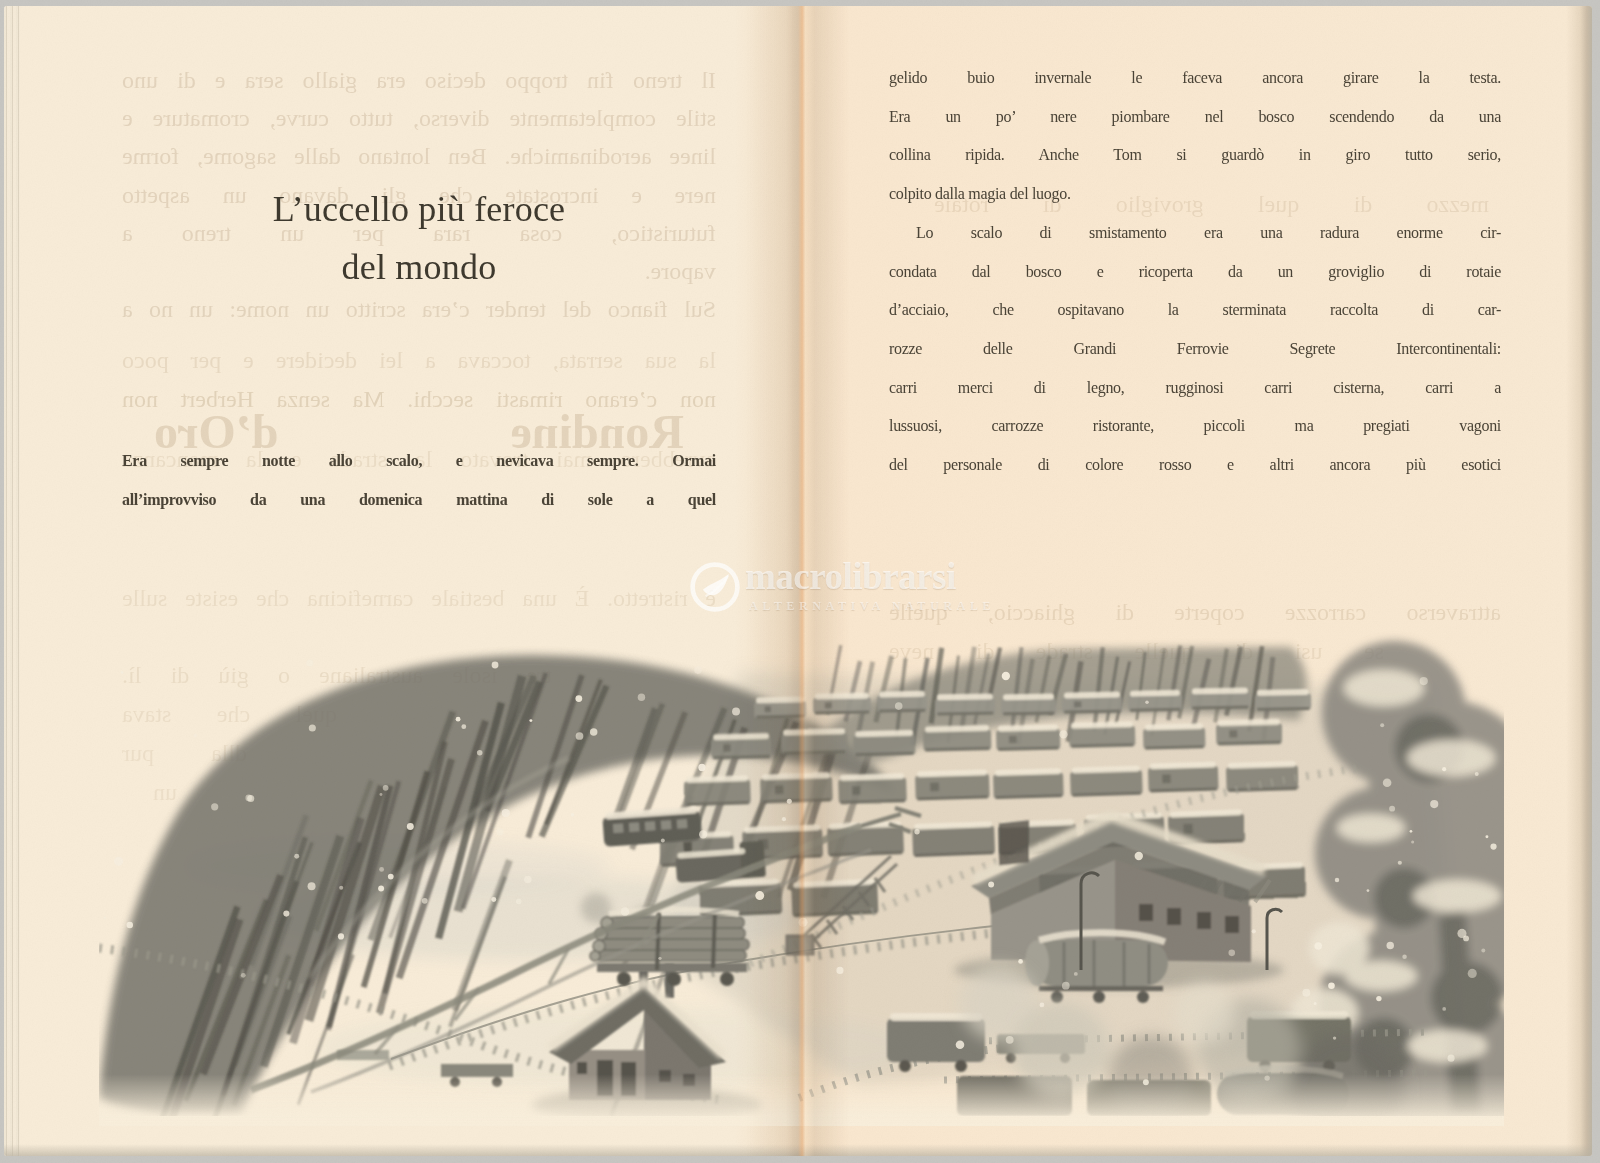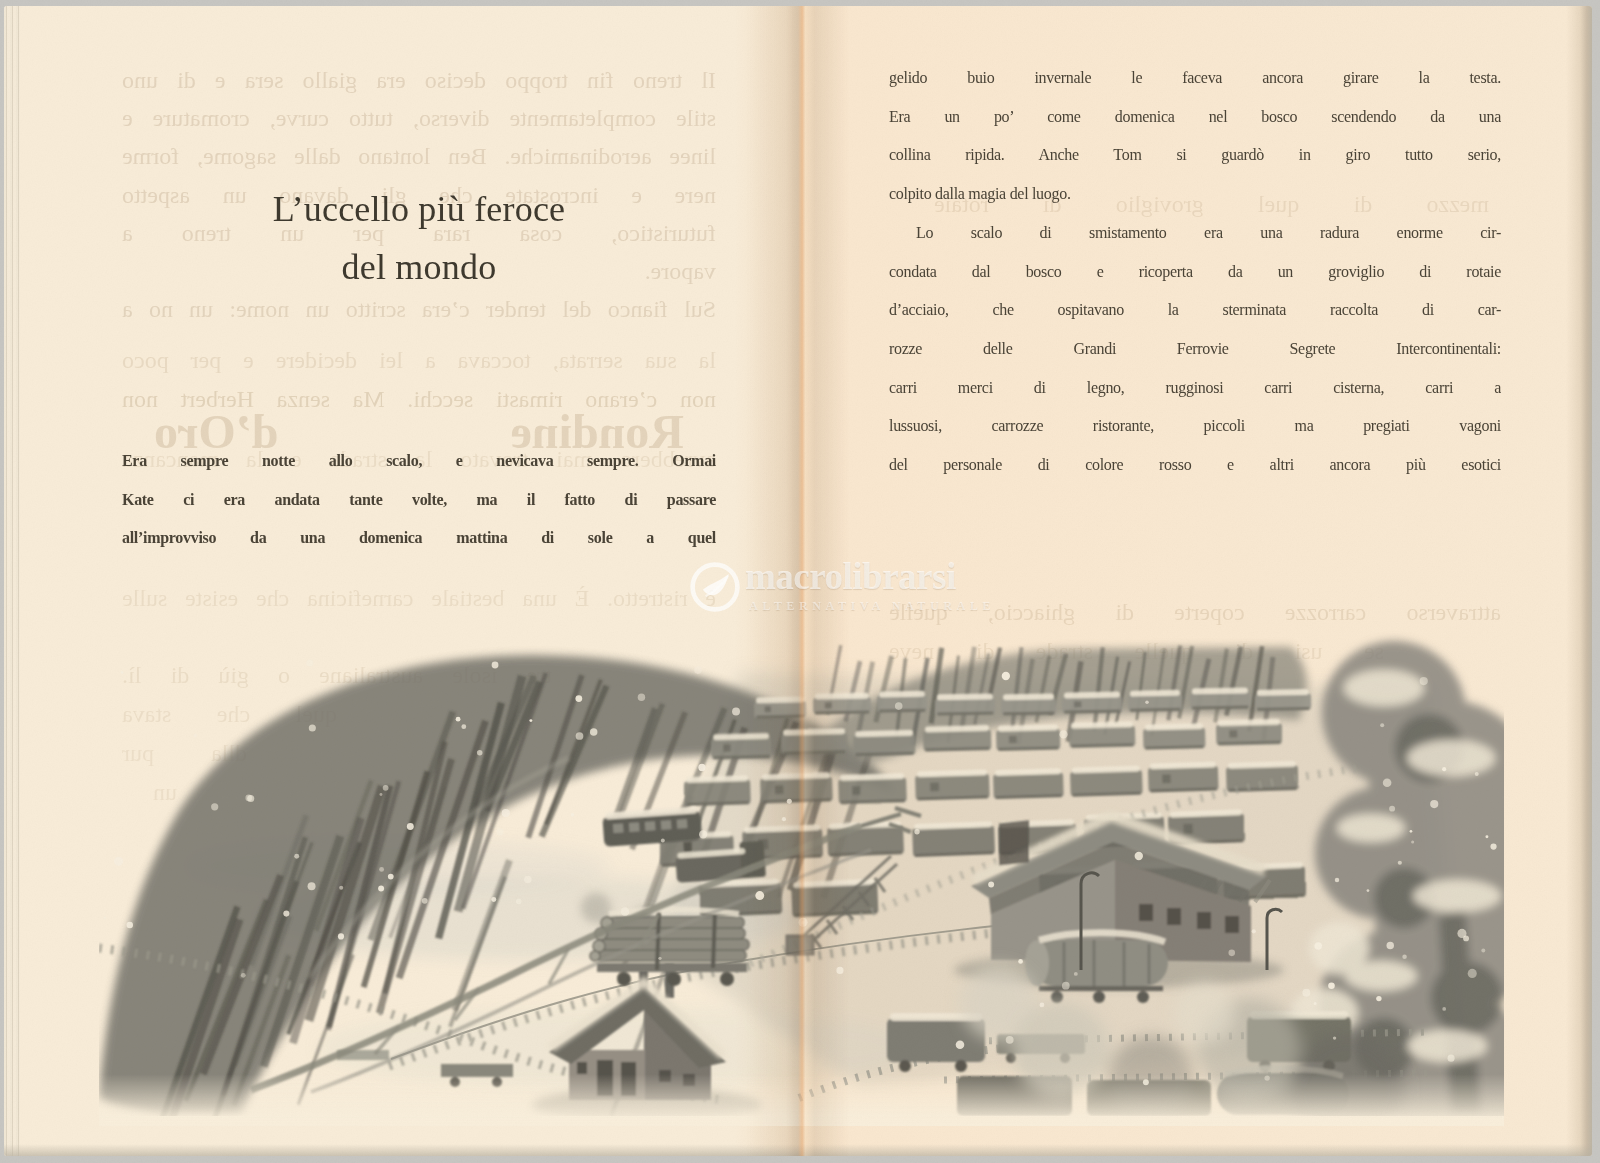--- a/index.html
+++ b/index.html
@@ -100,27 +100,26 @@
       <div class="bleed-line">stile completamente diverso, tutto curve, cromature e</div>
       <div class="bleed-line">linee aerodinamiche. Ben lontano dalle sagome, forme</div>
       <div class="bleed-line">nere e incrostate che gli davano un aspetto</div>
       <div class="bleed-line">futuristico, cosa rara per un treno a</div>
       <div class="bleed-line">vapore.</div>
       <div class="bleed-line">Sul fianco del tender c’era scritto un nome: un no a</div>
     </div>
 
   <div id="left-body" class="textcol">
       <div class="line">Era sempre notte allo scalo, e nevicava sempre. Ormai</div>
-      <div class="line">Kate ci era andata tante volte, ma il fatto di passare</div>
       <div class="line">all’improvviso da una domenica mattina di sole a quel</div>
     </div>
 
   <div id="right-lines" class="textcol">
       <div class="line">gelido buio invernale le faceva ancora girare la testa.</div>
-      <div class="line">Era un po’ come domenica nel bosco scendendo da una</div>
+      <div class="line">Era un po’ nere piombare nel bosco scendendo da una</div>
       <div class="line">collina ripida. Anche Tom si guardò in giro tutto serio,</div>
       <div class="line no-j">colpito dalla magia del luogo.</div>
       <div class="line ind">Lo scalo di smistamento era una radura enorme cir-</div>
       <div class="line">condata dal bosco e ricoperta da un groviglio di rotaie</div>
       <div class="line">d’acciaio, che ospitavano la sterminata raccolta di car-</div>
       <div class="line">rozze delle Grandi Ferrovie Segrete Intercontinentali:</div>
       <div class="line">carri merci di legno, rugginosi carri cisterna, carri a</div>
       <div class="line">lussuosi, carrozze ristorante, piccoli ma pregiati vagoni</div>
       <div class="line">del personale di colore rosso e altri ancora più esotici</div>
     </div>

